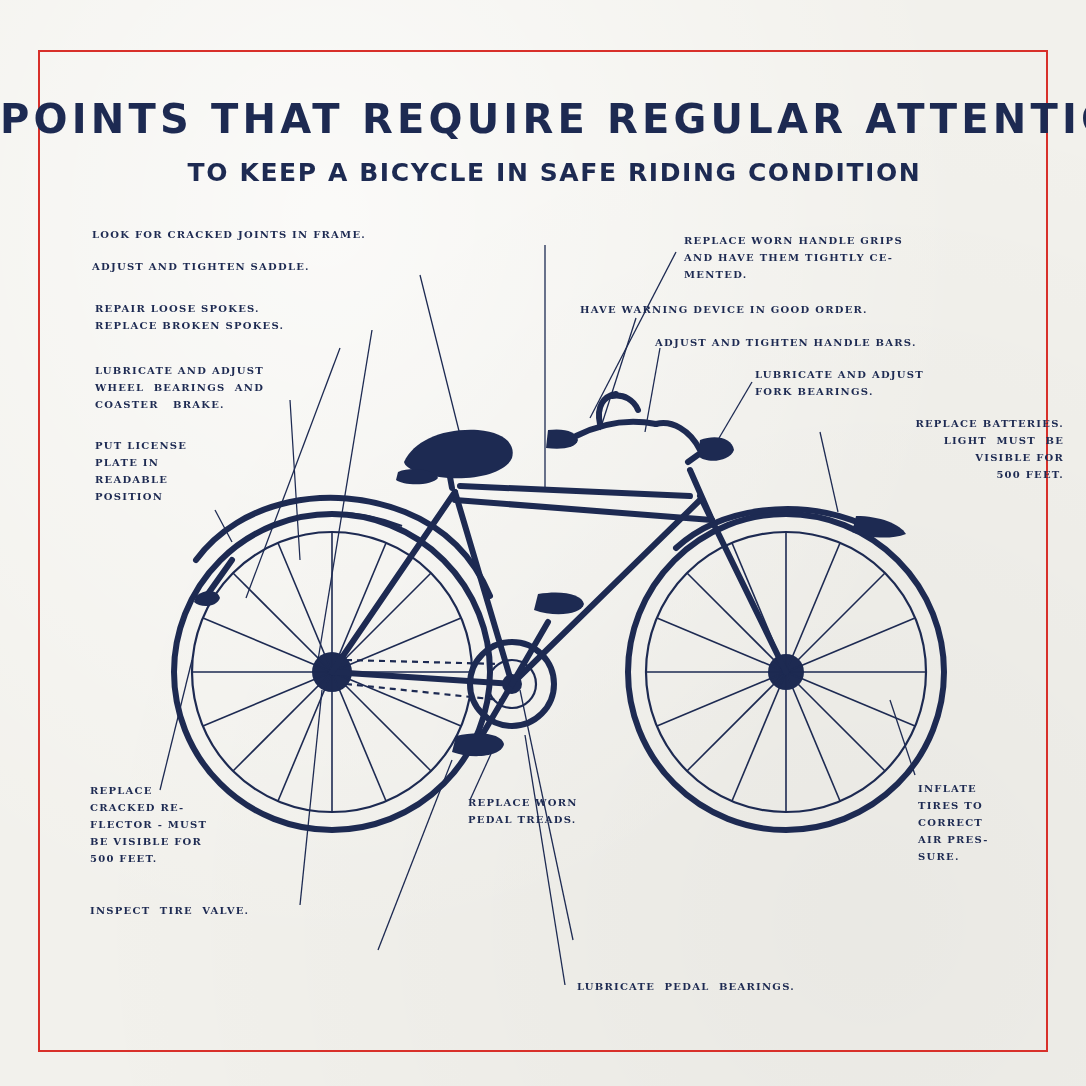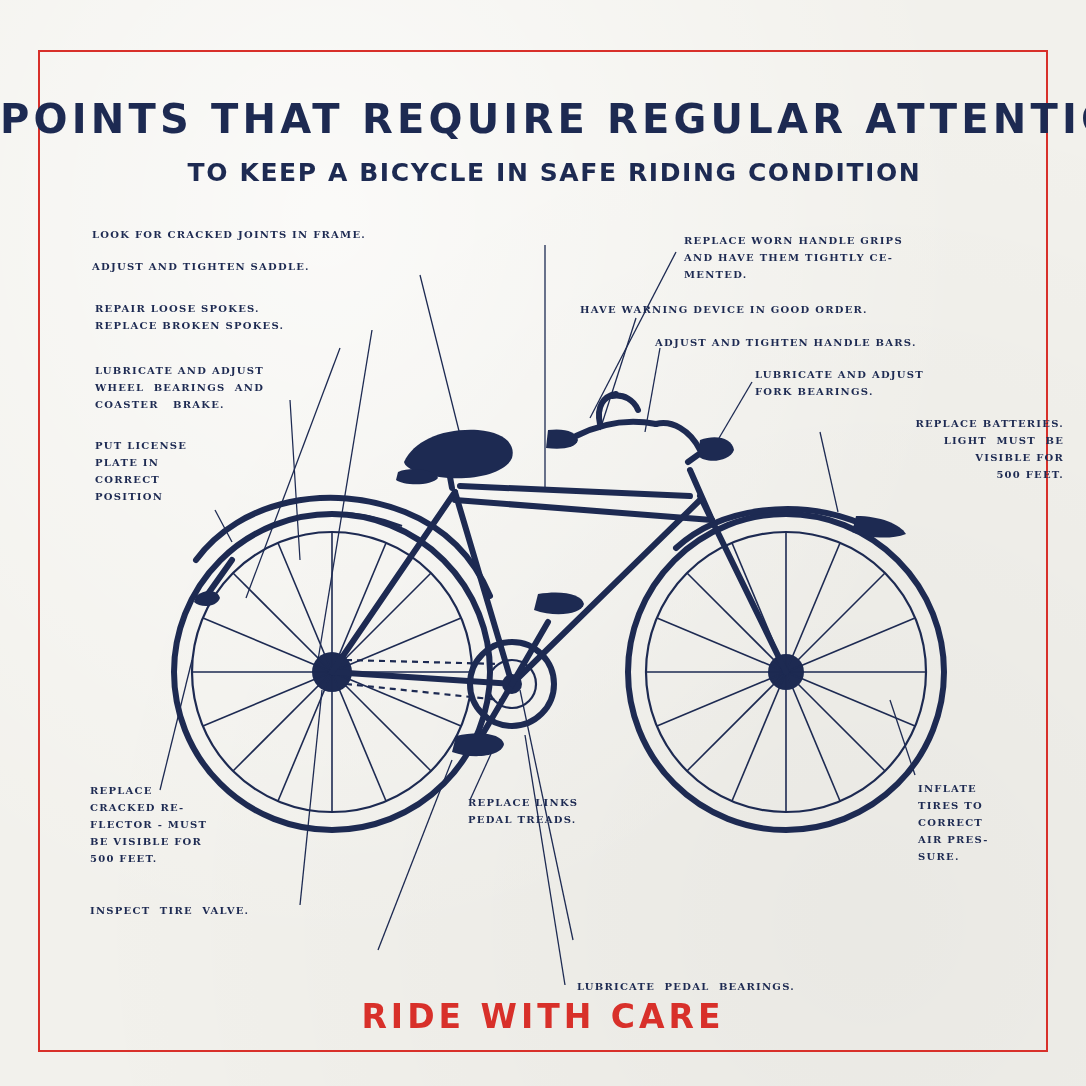--- a/index.html
+++ b/index.html
@@ -245,21 +245,21 @@
 
   <div class="note" style="left:92px; top:226px;">LOOK FOR CRACKED JOINTS IN FRAME.</div>
   <div class="note" style="left:92px; top:258px;">ADJUST AND TIGHTEN SADDLE.</div>
   <div class="note" style="left:95px; top:300px;">REPAIR LOOSE SPOKES.
 REPLACE BROKEN SPOKES.</div>
   <div class="note" style="left:95px; top:362px;">LUBRICATE AND ADJUST
 WHEEL  BEARINGS  AND
 COASTER   BRAKE.</div>
   <div class="note" style="left:95px; top:437px;">PUT LICENSE
 PLATE IN
-CORRECT
+READABLE
 POSITION</div>
 
   <div class="note" style="left:684px; top:232px;">REPLACE WORN HANDLE GRIPS
 AND HAVE THEM TIGHTLY CE-
 MENTED.</div>
   <div class="note" style="left:580px; top:301px;">HAVE WARNING DEVICE IN GOOD ORDER.</div>
   <div class="note" style="left:655px; top:334px;">ADJUST AND TIGHTEN HANDLE BARS.</div>
   <div class="note" style="left:755px; top:366px;">LUBRICATE AND ADJUST
 FORK BEARINGS.</div>
   <div class="note right" style="left:784px; width:280px; top:415px;">REPLACE BATTERIES.
@@ -267,24 +267,23 @@
 VISIBLE FOR
 500 FEET.</div>
 
   <div class="note" style="left:90px; top:782px;">REPLACE
 CRACKED RE-
 FLECTOR - MUST
 BE VISIBLE FOR
 500 FEET.</div>
   <div class="note" style="left:90px; top:902px;">INSPECT  TIRE  VALVE.</div>
 
-  <div class="note" style="left:468px; top:794px;">REPLACE LINKS
+  <div class="note" style="left:468px; top:794px;">REPLACE WORN
 PEDAL TREADS.</div>
   <div class="note" style="left:577px; top:978px;">LUBRICATE  PEDAL  BEARINGS.</div>
 
   <div class="note" style="left:918px; top:780px;">INFLATE
 TIRES TO
 CORRECT
 AIR PRES-
 SURE.</div>
 
-  <div class="footer">RIDE WITH CARE</div>
 </div>
 
 </body></html>

